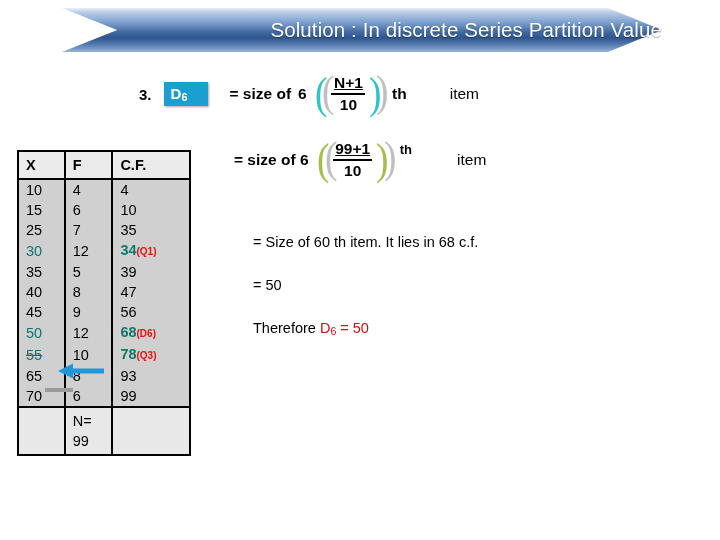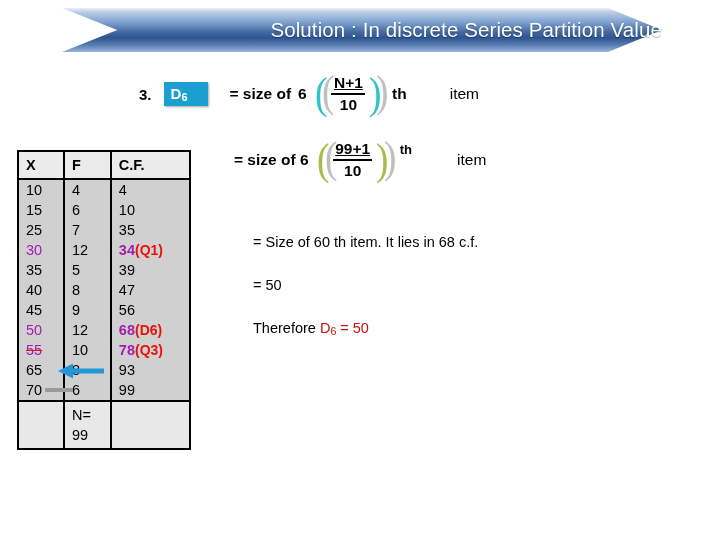--- a/index.html
+++ b/index.html
@@ -183,23 +183,23 @@
   #data-table tbody td { background: #d0d0d0; }
   #data-table tfoot td {
     background: #e8e8e8;
     border-top: 2px solid #000;
     height: 25px;
     line-height: 25px;
   }
   .col-x { width: 48px; }
   .col-f { width: 48px; }
   .col-cf { width: 84px; }
-  .hl { color: #a21caf; font-weight: bold; }
+  .hl { color: #0f766e; font-weight: bold; }
   .strike { text-decoration: line-through; text-decoration-color:#e8120b;}
-  .tag { font-size: 14px; font-weight: bold; }
+  .tag { font-size: 10px; font-weight: bold; }
   .tag-red { color: #e8120b; }
 
   
   #arrow-50 {
     position: absolute;
     left: 58px;
     top: 363px;
     width: 46px;
     height: 16px;
     z-index: 5;

